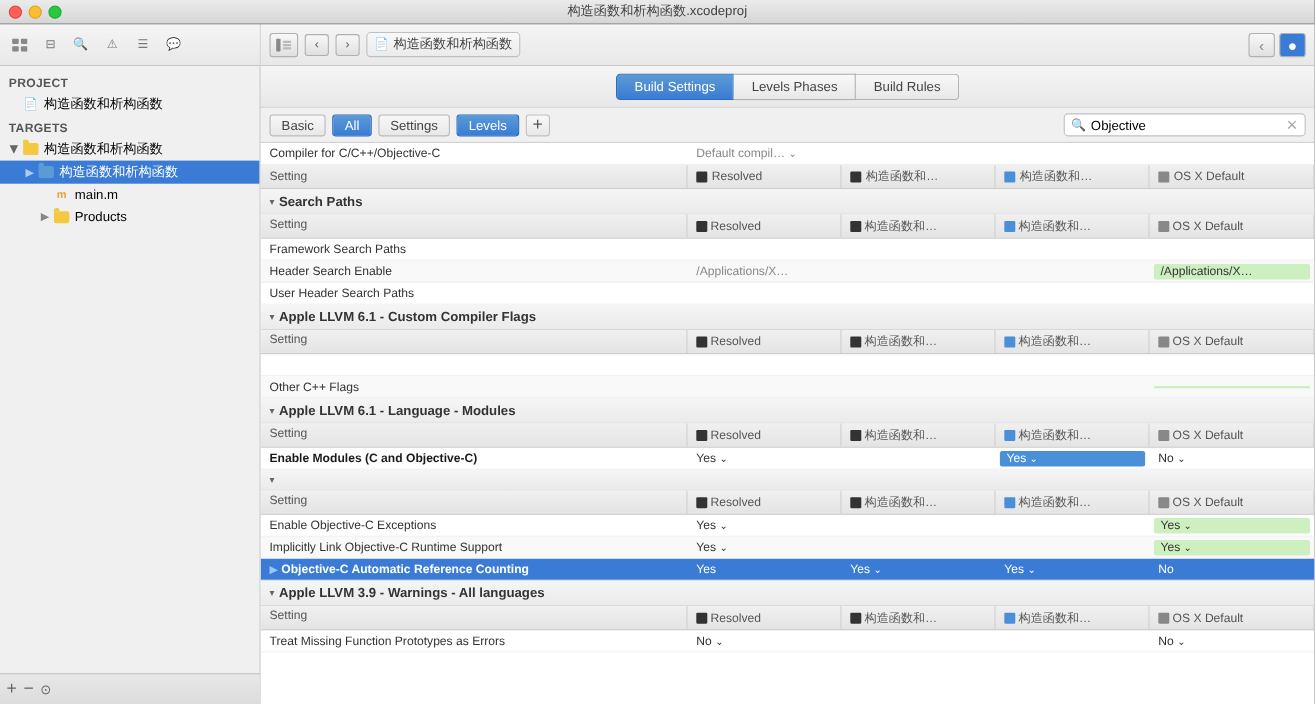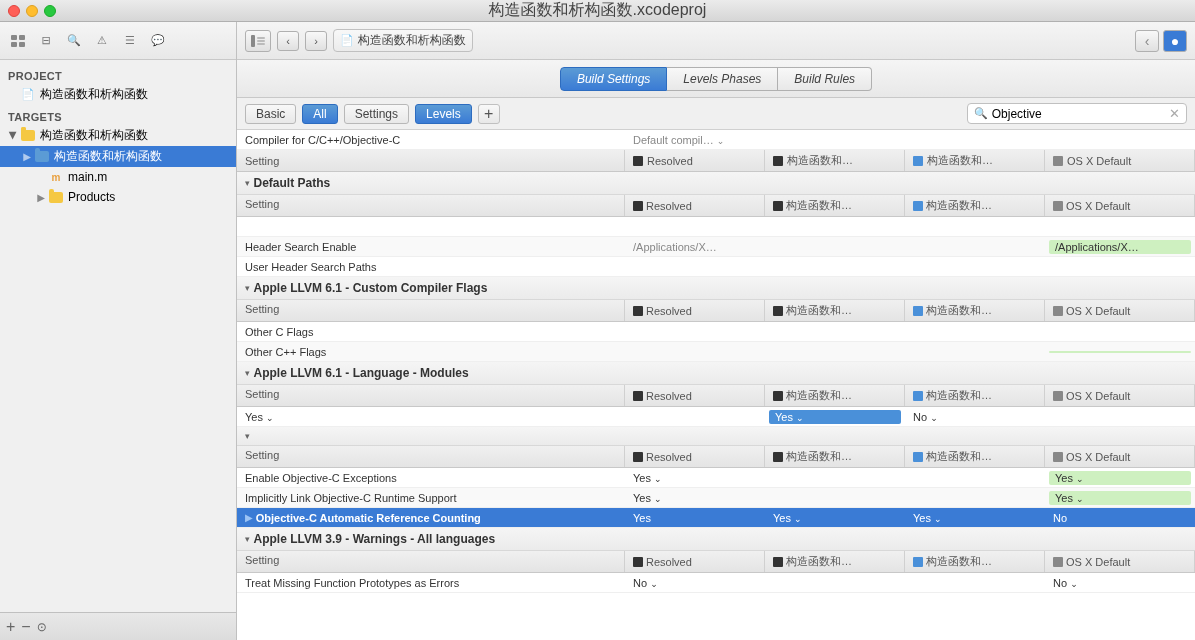--- a/index.html
+++ b/index.html
@@ -1,20 +1,20 @@
 <!DOCTYPE html>
 <html><head>
   <meta charset="utf-8">
   <style>
     * { box-sizing: border-box; margin: 0; padding: 0; }
     body { font-family: -apple-system, BlinkMacSystemFont, 'Helvetica Neue', Arial, sans-serif; font-size: 12px; background: #3a3a3a; overflow: hidden; width: 1195px; height: 640px; display: flex; flex-direction: column; }
 
     
     .titlebar { height: 22px; background: linear-gradient(to bottom, #ebebeb, #d6d6d6); display: flex; align-items: center; justify-content: center; position: relative; border-bottom: 1px solid #b0b0b0; flex-shrink: 0; }
-    .titlebar-title { font-size: 16px; color: #444; font-weight: 500; }
+    .titlebar-title { font-size: 12px; color: #444; font-weight: 500; }
     .traffic-lights { position: absolute; left: 8px; display: flex; gap: 6px; align-items: center; }
     .traffic-light { width: 12px; height: 12px; border-radius: 50%; }
     .tl-close { background: #ff5f57; border: 1px solid #e0443e; }
     .tl-min { background: #ffbd2e; border: 1px solid #dea123; }
     .tl-max { background: #28c840; border: 1px solid #1aab29; }
 
     
     .main-layout { display: flex; flex: 1; overflow: hidden; }
 
     
@@ -42,21 +42,21 @@
     
     .content-toolbar { height: 38px; background: linear-gradient(to bottom, #f5f5f5, #e8e8e8); border-bottom: 1px solid #c8c8c8; display: flex; align-items: center; padding: 0 8px; gap: 6px; }
     .nav-btn { width: 22px; height: 20px; display: flex; align-items: center; justify-content: center; background: linear-gradient(to bottom, #f8f8f8, #e0e0e0); border: 1px solid #b0b0b0; border-radius: 3px; cursor: pointer; font-size: 11px; color: #555; }
     .breadcrumb-file { display: flex; align-items: center; gap: 4px; font-size: 12px; color: #444; padding: 2px 6px; background: linear-gradient(to bottom, #f8f8f8, #ebebeb); border: 1px solid #c0c0c0; border-radius: 4px; }
     .sidebar-toggle-btn { width: 26px; height: 22px; background: linear-gradient(to bottom, #f8f8f8, #e0e0e0); border: 1px solid #b0b0b0; border-radius: 3px; cursor: pointer; display: flex; align-items: center; justify-content: center; }
     .right-btns { margin-left: auto; display: flex; gap: 4px; }
     .right-btn { width: 24px; height: 22px; display: flex; align-items: center; justify-content: center; background: linear-gradient(to bottom, #f8f8f8, #e0e0e0); border: 1px solid #b0b0b0; border-radius: 3px; cursor: pointer; font-size: 12px; color: #555; }
 
     
     .segment-tabs { height: 38px; background: linear-gradient(to bottom, #f5f5f5, #e8e8e8); border-bottom: 1px solid #c8c8c8; display: flex; align-items: center; justify-content: center; gap: 0; }
-    .seg-tab { padding: 4px 16px; font-size: 12px; cursor: pointer; border: 1px solid #b0b0b0; color: #444; background: linear-gradient(to bottom, #f8f8f8, #e8e8e8); font-style: italic; }
+    .seg-tab { padding: 4px 16px; font-size: 12px; cursor: pointer; border: 1px solid #b0b0b0; color: #444; background: linear-gradient(to bottom, #f8f8f8, #e8e8e8); }
     .seg-tab:first-child { border-radius: 4px 0 0 4px; }
     .seg-tab:last-child { border-radius: 0 4px 4px 0; }
     .seg-tab + .seg-tab { border-left: none; }
     .seg-tab.active { background: linear-gradient(to bottom, #5b9bd5, #3a7bd5); color: white; border-color: #2d6cbf; }
 
     
     .filter-bar { height: 32px; background: #f0f0f0; border-bottom: 1px solid #d0d0d0; display: flex; align-items: center; padding: 0 8px; gap: 6px; }
     .filter-btn { padding: 2px 10px; font-size: 12px; border-radius: 3px; cursor: pointer; border: 1px solid #b8b8b8; background: linear-gradient(to bottom, #f8f8f8, #e8e8e8); color: #444; }
     .filter-btn.active { background: linear-gradient(to bottom, #5b9bd5, #3a7bd5); color: white; border-color: #2d6cbf; }
     .add-btn { width: 22px; height: 20px; display: flex; align-items: center; justify-content: center; font-size: 16px; color: #555; cursor: pointer; border: 1px solid #c0c0c0; border-radius: 3px; background: linear-gradient(to bottom, #f8f8f8, #e8e8e8); }
@@ -250,32 +250,33 @@
           <span>构造函数和…</span>
         </div>
         <div class="col-hdr" style="display:flex; align-items:center; gap:4px;">
           <span class="grey-box"></span>
           <span>OS X Default</span>
         </div>
       </div>
 
       <div class="section-header">
         <span class="section-disclosure">▾</span>
-        <span class="section-title">Default Paths</span>
+        <span class="section-title">Search Paths</span>
       </div>
 
       <div class="col-header-row">
         <div class="col-hdr">Setting</div>
         <div class="col-hdr" style="display:flex; align-items:center; gap:3px;"><span class="black-box"></span> Resolved</div>
         <div class="col-hdr" style="display:flex; align-items:center; gap:3px;"><span class="black-box"></span> 构造函数和…</div>
         <div class="col-hdr" style="display:flex; align-items:center; gap:3px;"><span class="blue-box"></span> 构造函数和…</div>
         <div class="col-hdr" style="display:flex; align-items:center; gap:3px;"><span class="grey-box"></span> OS X Default</div>
       </div>
 
       <div class="settings-row">
+        <div class="cell setting-name">Framework Search Paths</div>
         <div class="cell"></div>
         <div class="cell"></div>
         <div class="cell"></div>
         <div class="cell"></div>
       </div>
       <div class="settings-row alt">
         <div class="cell setting-name">Header Search Enable</div>
         <div class="cell" style="color:#888;">/Applications/X…</div>
         <div class="cell"></div>
         <div class="cell"></div>
@@ -296,21 +297,20 @@
 
       <div class="col-header-row">
         <div class="col-hdr">Setting</div>
         <div class="col-hdr" style="display:flex; align-items:center; gap:3px;"><span class="black-box"></span> Resolved</div>
         <div class="col-hdr" style="display:flex; align-items:center; gap:3px;"><span class="black-box"></span> 构造函数和…</div>
         <div class="col-hdr" style="display:flex; align-items:center; gap:3px;"><span class="blue-box"></span> 构造函数和…</div>
         <div class="col-hdr" style="display:flex; align-items:center; gap:3px;"><span class="grey-box"></span> OS X Default</div>
       </div>
 
       <div class="settings-row">
-        <div class="cell setting-name">Other C Flags</div>
         <div class="cell"></div>
         <div class="cell"></div>
         <div class="cell"></div>
         <div class="cell"></div>
       </div>
       <div class="settings-row alt">
         <div class="cell setting-name">Other C++ Flags</div>
         <div class="cell"></div>
         <div class="cell"></div>
         <div class="cell"></div>
@@ -324,20 +324,21 @@
 
       <div class="col-header-row">
         <div class="col-hdr">Setting</div>
         <div class="col-hdr" style="display:flex; align-items:center; gap:3px;"><span class="black-box"></span> Resolved</div>
         <div class="col-hdr" style="display:flex; align-items:center; gap:3px;"><span class="black-box"></span> 构造函数和…</div>
         <div class="col-hdr" style="display:flex; align-items:center; gap:3px;"><span class="blue-box"></span> 构造函数和…</div>
         <div class="col-hdr" style="display:flex; align-items:center; gap:3px;"><span class="grey-box"></span> OS X Default</div>
       </div>
 
       <div class="settings-row">
+        <div class="cell bold-setting">Enable Modules (C and Objective-C)</div>
         <div class="cell">Yes <span style="font-size:9px;">⌄</span></div>
         <div class="cell"></div>
         <div class="cell" style="background:#4a90d9; color:white; margin:1px 4px; border-radius:2px; padding:1px 6px;">Yes <span style="font-size:9px;">⌄</span></div>
         <div class="cell">No <span style="font-size:9px;">⌄</span></div>
       </div>
 
       <div class="section-header">
         <span class="section-disclosure">▾</span>
       </div>
 

